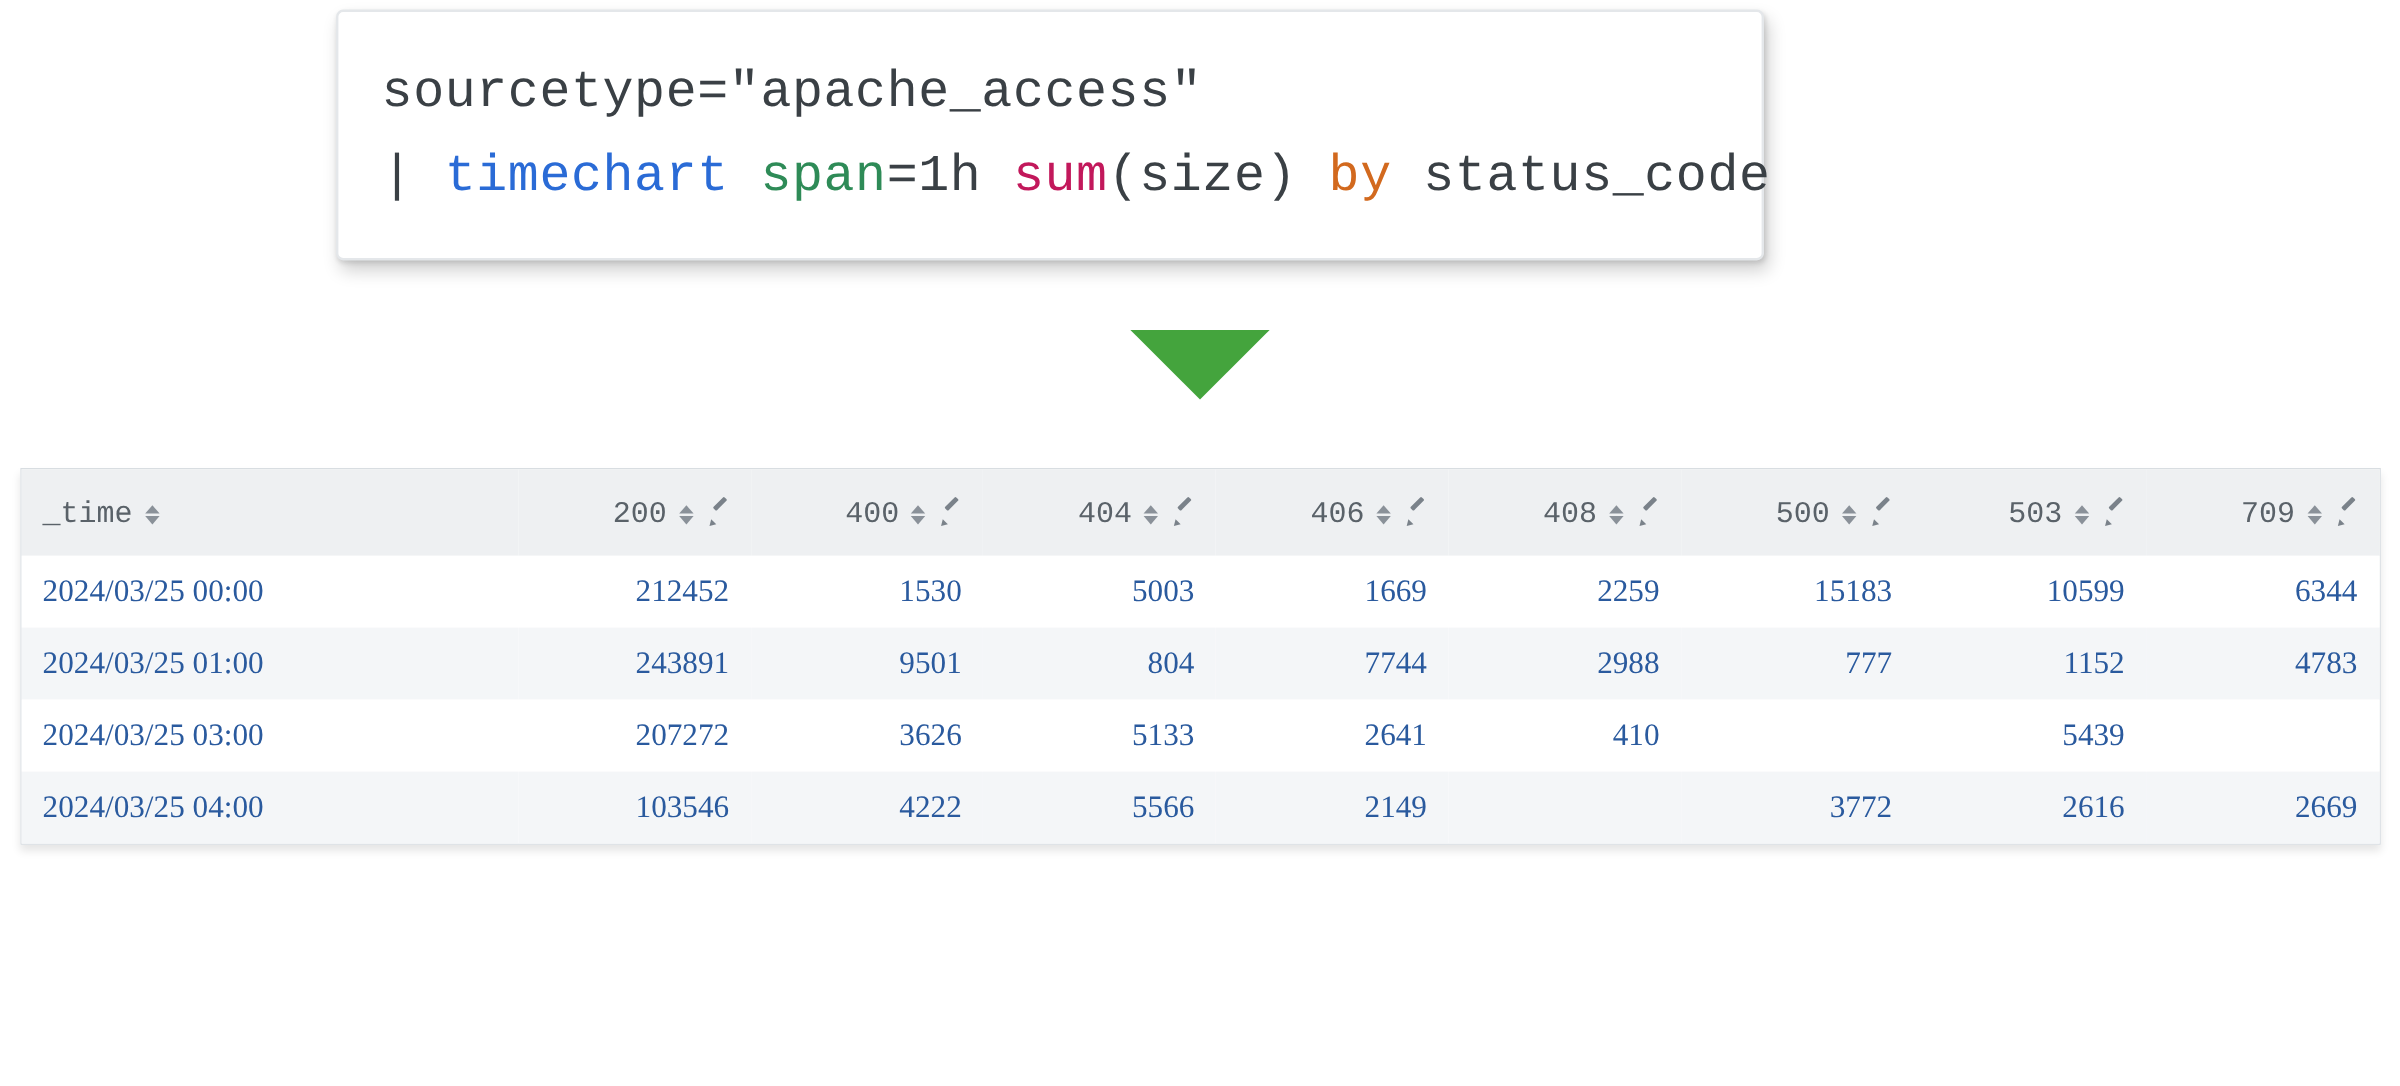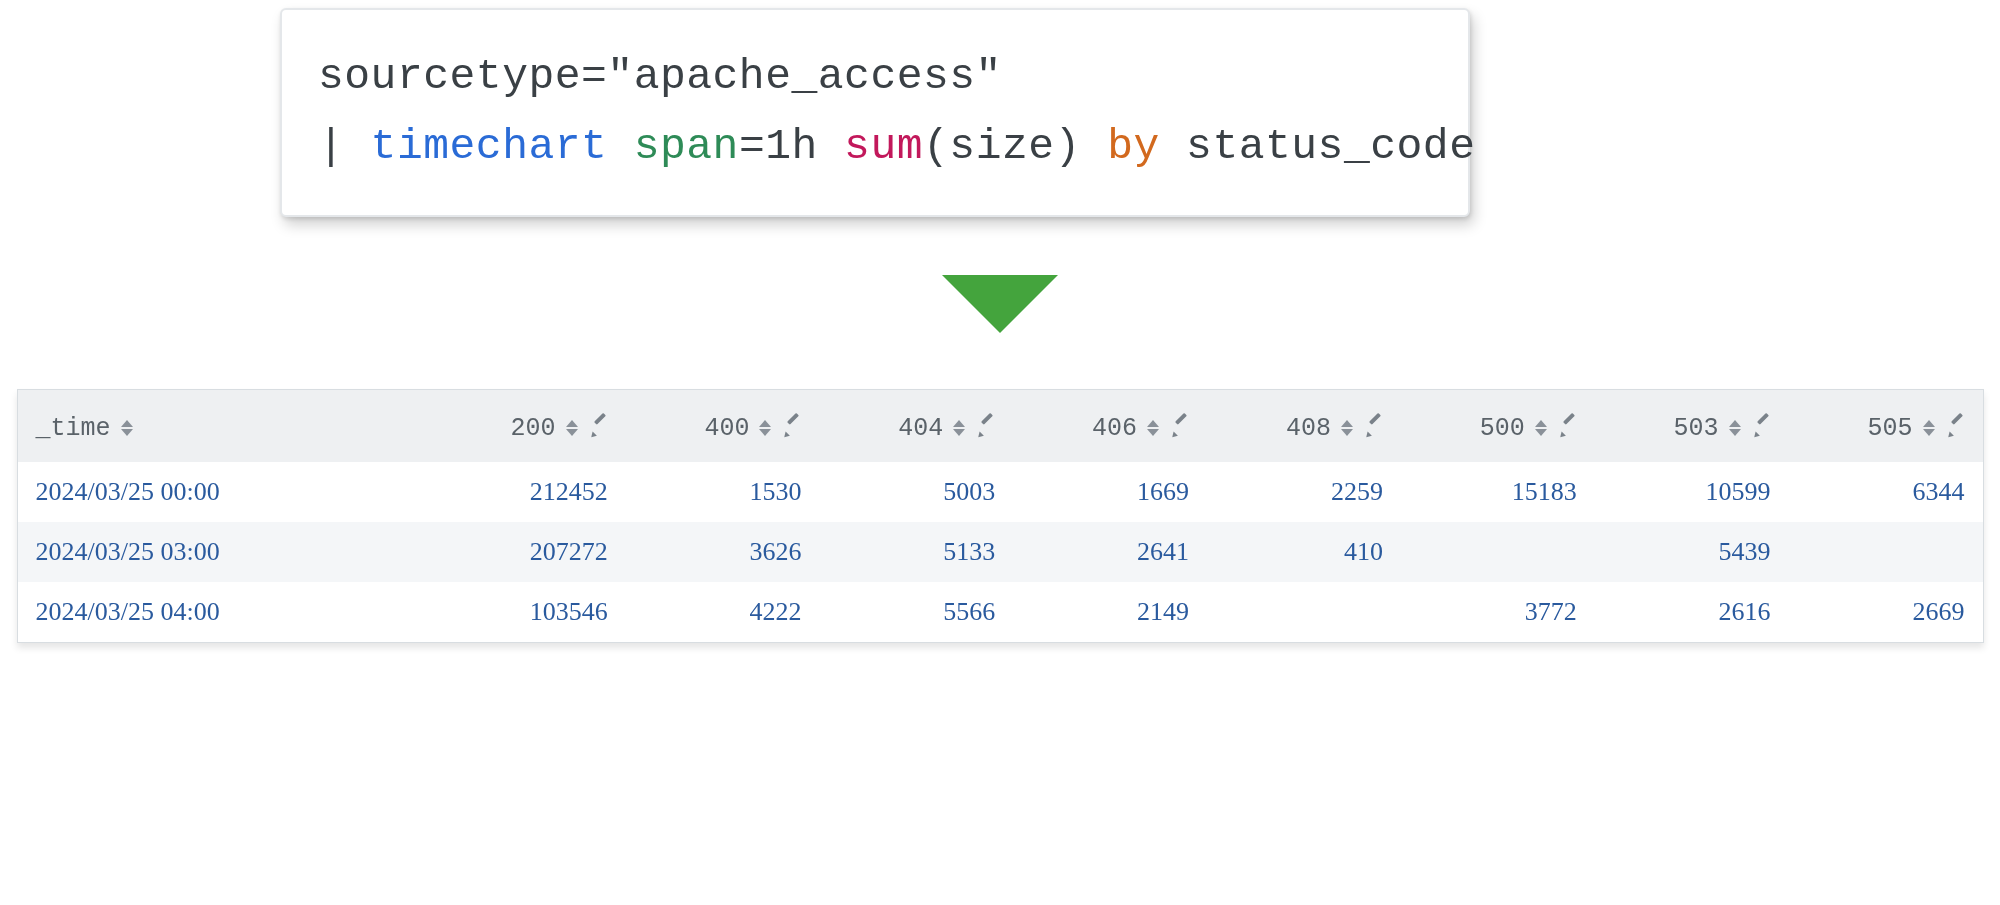--- a/index.html
+++ b/index.html
@@ -188,21 +188,21 @@
             </span></th>
         <th><span class="th-inner">
               <span class="th-label">503</span>
               <span class="sort-icon">
                 <span class="up"></span>
                 <span class="dn"></span>
               </span>
               <span class="pencil-icon"></span>
             </span></th>
         <th><span class="th-inner">
-              <span class="th-label">505</span>
+              <span class="th-label">709</span>
               <span class="sort-icon">
                 <span class="up"></span>
                 <span class="dn"></span>
               </span>
               <span class="pencil-icon"></span>
             </span></th>
       </tr>
     </thead>
     <tbody>
       <tr>
@@ -210,20 +210,31 @@
         <td>212452</td>
         <td>1530</td>
         <td>5003</td>
         <td>1669</td>
         <td>2259</td>
         <td>15183</td>
         <td>10599</td>
         <td>6344</td>
       </tr>
       <tr>
+        <td>2024/03/25 01:00</td>
+        <td>243891</td>
+        <td>9501</td>
+        <td>804</td>
+        <td>7744</td>
+        <td>2988</td>
+        <td>777</td>
+        <td>1152</td>
+        <td>4783</td>
+      </tr>
+      <tr>
         <td>2024/03/25 03:00</td>
         <td>207272</td>
         <td>3626</td>
         <td>5133</td>
         <td>2641</td>
         <td>410</td>
         <td></td>
         <td>5439</td>
         <td></td>
       </tr>

